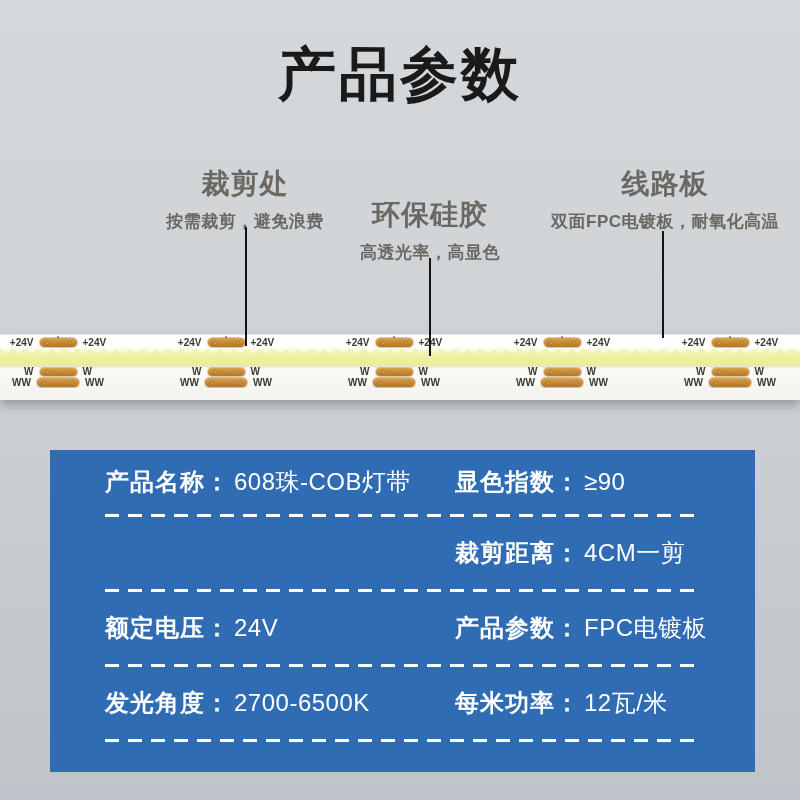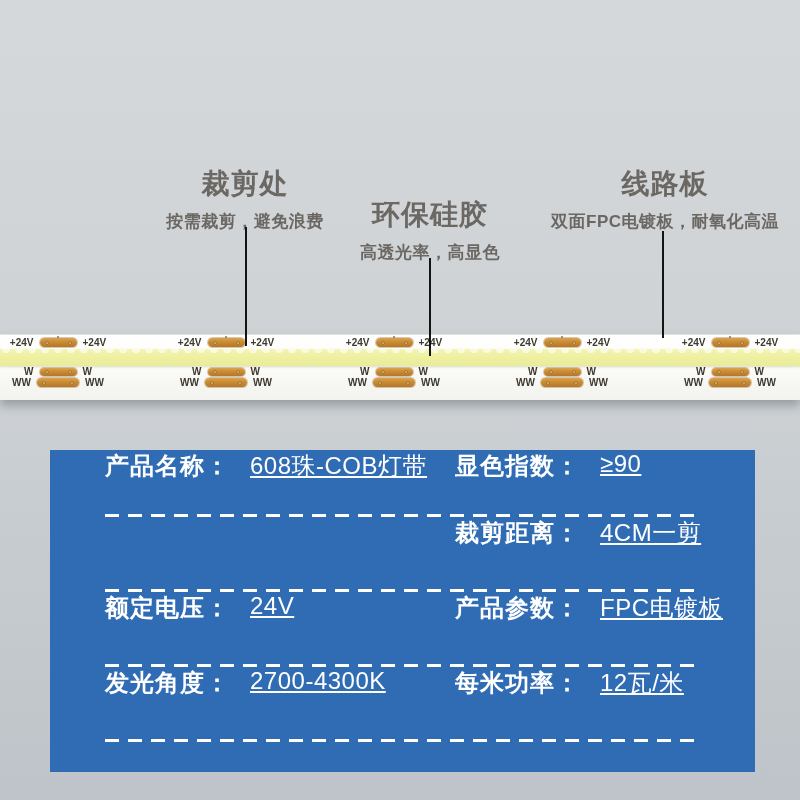--- a/index.html
+++ b/index.html
@@ -61,32 +61,33 @@
               background-image:radial-gradient(7px 7px at 6px 0px,
                  #fafadf 58%, rgba(250,250,223,0) 62%);
               background-size:13px 8px; background-repeat:repeat-x; }
 
   
   .spec-panel { position:absolute; left:50px; top:450px; width:705px; height:322px; }
   .spec-row { position:relative; width:100%; height:75px; }
   .spec-row:first-child { height:67px; }
   .dash { position:absolute; left:55px; right:52px; bottom:0; height:3px;
           background:repeating-linear-gradient(90deg,#ffffff 0 14px,rgba(255,255,255,0) 14px 23px); }
-  .spec-pair { position:absolute; top:0; bottom:4px; display:flex; align-items:flex-start;
+  .spec-pair { position:absolute; top:0; bottom:4px; display:flex; align-items:center;
                color:#ffffff; font-size:24px; white-space:nowrap; }
   .pair-left  { left:55px; }
   .pair-right { left:405px; }
   .spec-label { font-weight:700; letter-spacing:1px; }
-  .spec-value { font-weight:400; margin-left:20px; letter-spacing:0.5px;text-decoration:underline; }
+  .spec-value { font-weight:400; margin-left:4px; letter-spacing:0.5px; }
 </style>
 </head>
 <body>
 
 <div class="page">
 
+  <div class="main-title">产品参数</div>
 
   <div class="callout callout-1">
     <div class="c-title">裁剪处</div>
     <div class="c-sub">按需裁剪，避免浪费</div>
   </div>
   <div class="callout callout-2">
     <div class="c-title">环保硅胶</div>
     <div class="c-sub">高透光率，高显色</div>
   </div>
   <div class="callout callout-3">
@@ -223,21 +224,21 @@
       <div class="spec-pair pair-right">
         <span class="spec-label">产品参数：</span>
         <span class="spec-value">FPC电镀板</span>
       </div>
       <div class="dash"></div>
     </div>
 
     <div class="spec-row">
       <div class="spec-pair pair-left">
         <span class="spec-label">发光角度：</span>
-        <span class="spec-value">2700-4300K</span>
+        <span class="spec-value">2700-6500K</span>
       </div>
       <div class="spec-pair pair-right">
         <span class="spec-label">每米功率：</span>
         <span class="spec-value">12瓦/米</span>
       </div>
       <div class="dash"></div>
     </div>
 
   </div>
 </div>

